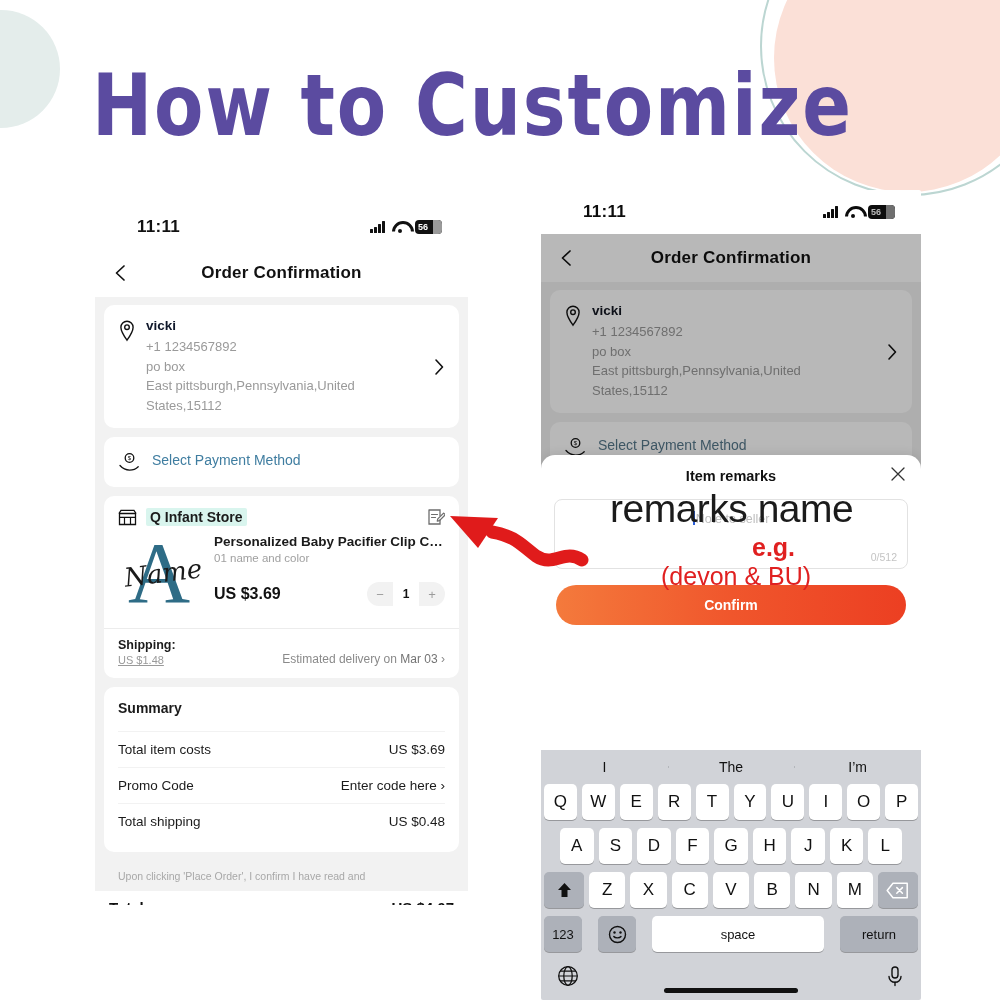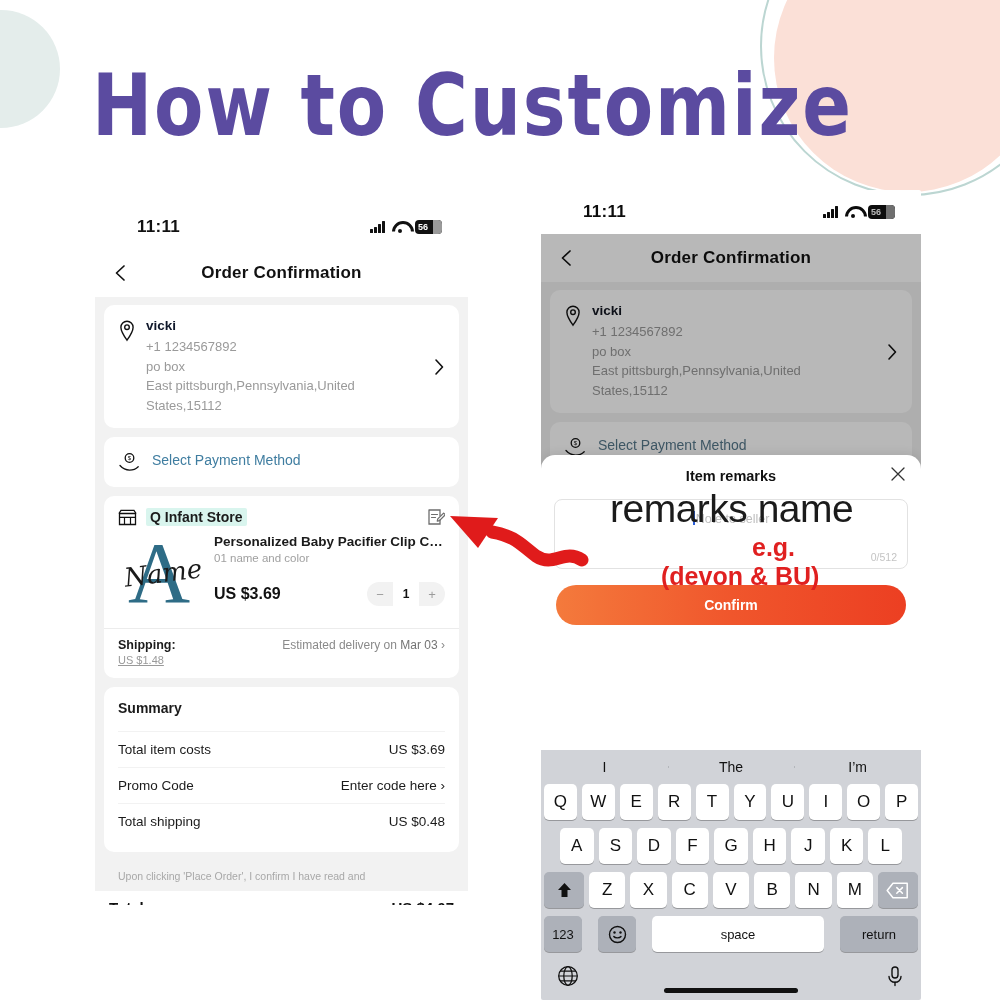--- a/index.html
+++ b/index.html
@@ -153,21 +153,21 @@
     margin-left:auto; display:flex; align-items:stretch; height:24px;
     border-radius:13px; overflow:hidden; background:#f2f2f2;
   }
   .stepper div {
     min-width:26px; display:flex; align-items:center; justify-content:center;
     font-size:13px; color:#9b9b9b;
   }
   .stepper .qty { background:#fff; color:#111; font-weight:700; min-width:26px; font-size:12px;}
 
   .ship-row {
-    border-top:1px solid #ececec; display:flex; align-items:flex-start;
+    border-top:1px solid #ececec; display:flex; align-items:flex-end;
     padding:9px 0 12px; margin-left:-14px; margin-right:-14px;
     padding-left:14px; padding-right:14px;
   }
   .ship-label { font-size:12.5px; font-weight:700; color:#1b1b1b; }
   .ship-cost { font-size:11px; color:#9a9a9a; margin-top:2px;text-decoration:underline;}
   .ship-right { margin-left:auto; font-size:12px; color:#8a8a8a; }
   .ship-right b { color:#737373; font-weight:400; }
 
   
   .sum-title { font-size:14px; font-weight:700; color:#1b1b1b; margin-bottom:15px;}
@@ -224,21 +224,21 @@
     position:absolute; left:610px; top:487px;
     font-family:"Liberation Sans", sans-serif;
     font-size:39px; color:#1b1b1b; letter-spacing:-.5px; white-space:nowrap;
   }
   .anno-eg {
     position:absolute; left:752px; top:533px;
     font-size:25px; font-weight:700; color:#e02020;
   }
   .anno-devon {
     position:absolute; left:661px; top:562px;
-    font-size:25px; font-weight:700; color:#e02020; white-space:nowrap;
+    font-size:25px; font-weight:400; color:#e02020; white-space:nowrap;
   }
   .arrow-svg { position:absolute; left:432px; top:492px; width:160px; height:80px; }
 
   
   .kb { position:absolute; left:0; right:0; bottom:0; background:#d1d3d8; padding-bottom:4px;}
   .kb-predict {
     height:34px; display:flex; align-items:center; color:#111; font-size:14px;
   }
   .kb-predict div { flex:1; text-align:center; position:relative; }
   .kb-predict div + div:before {

